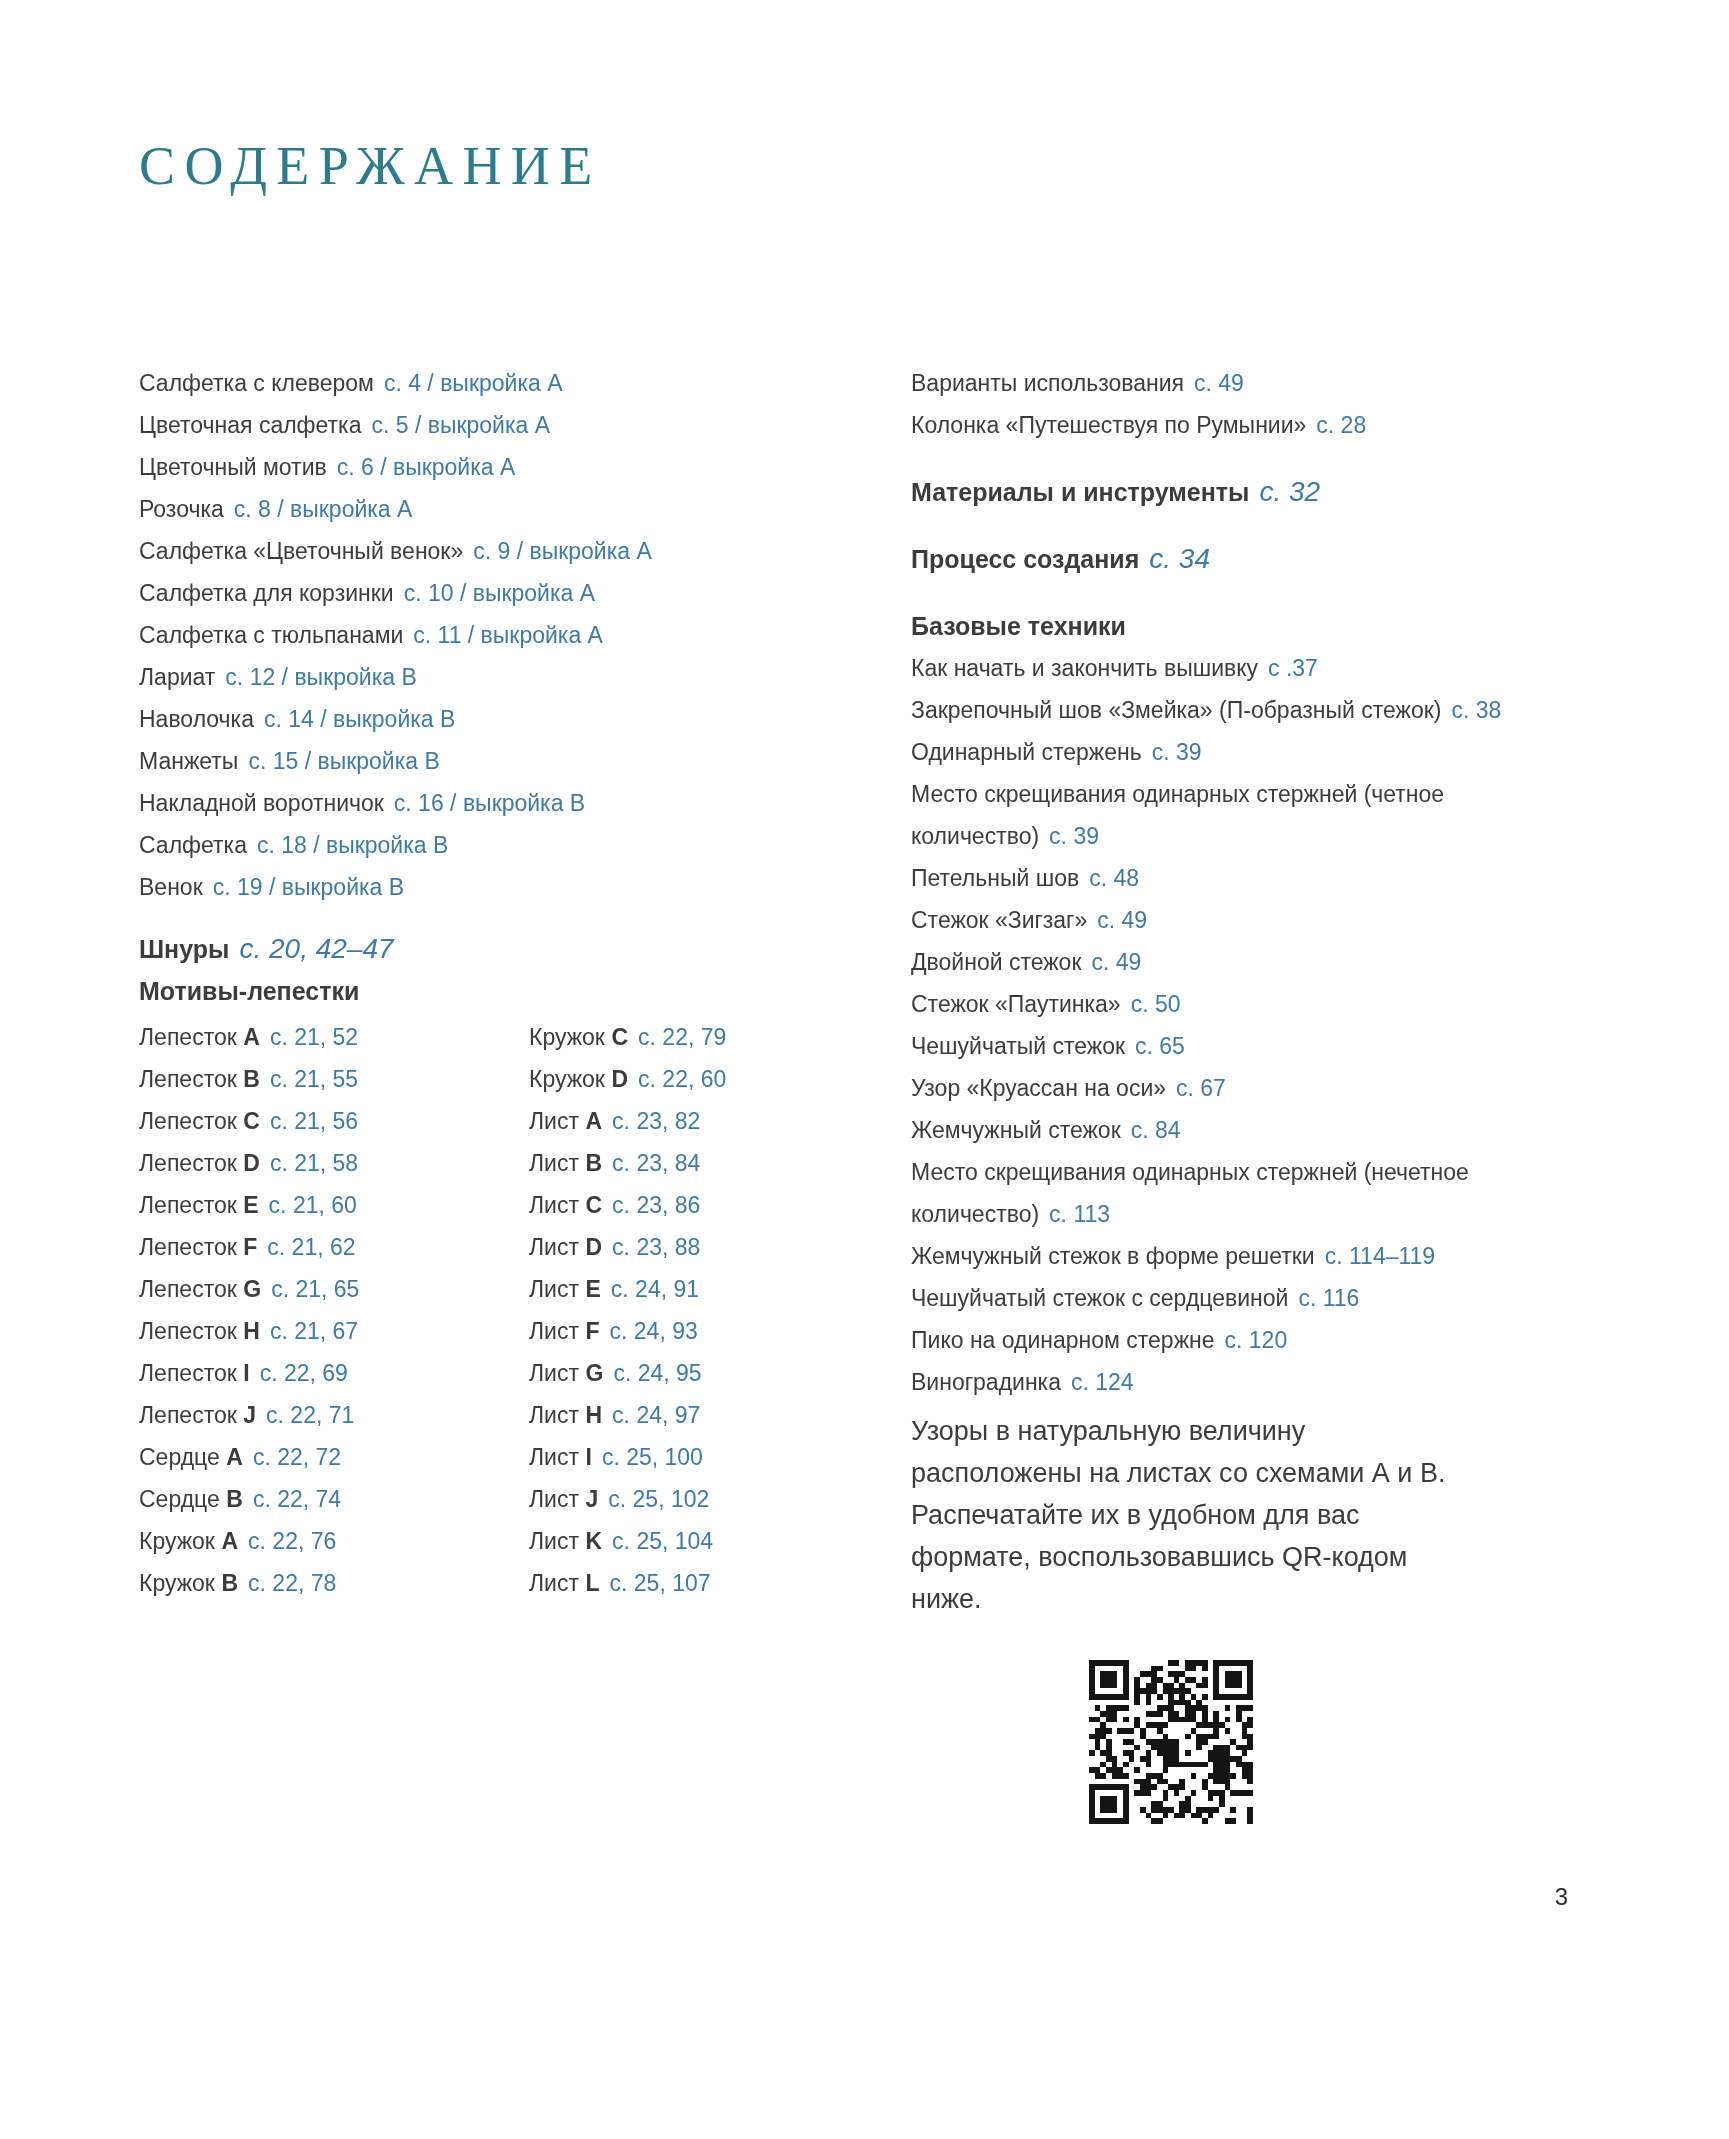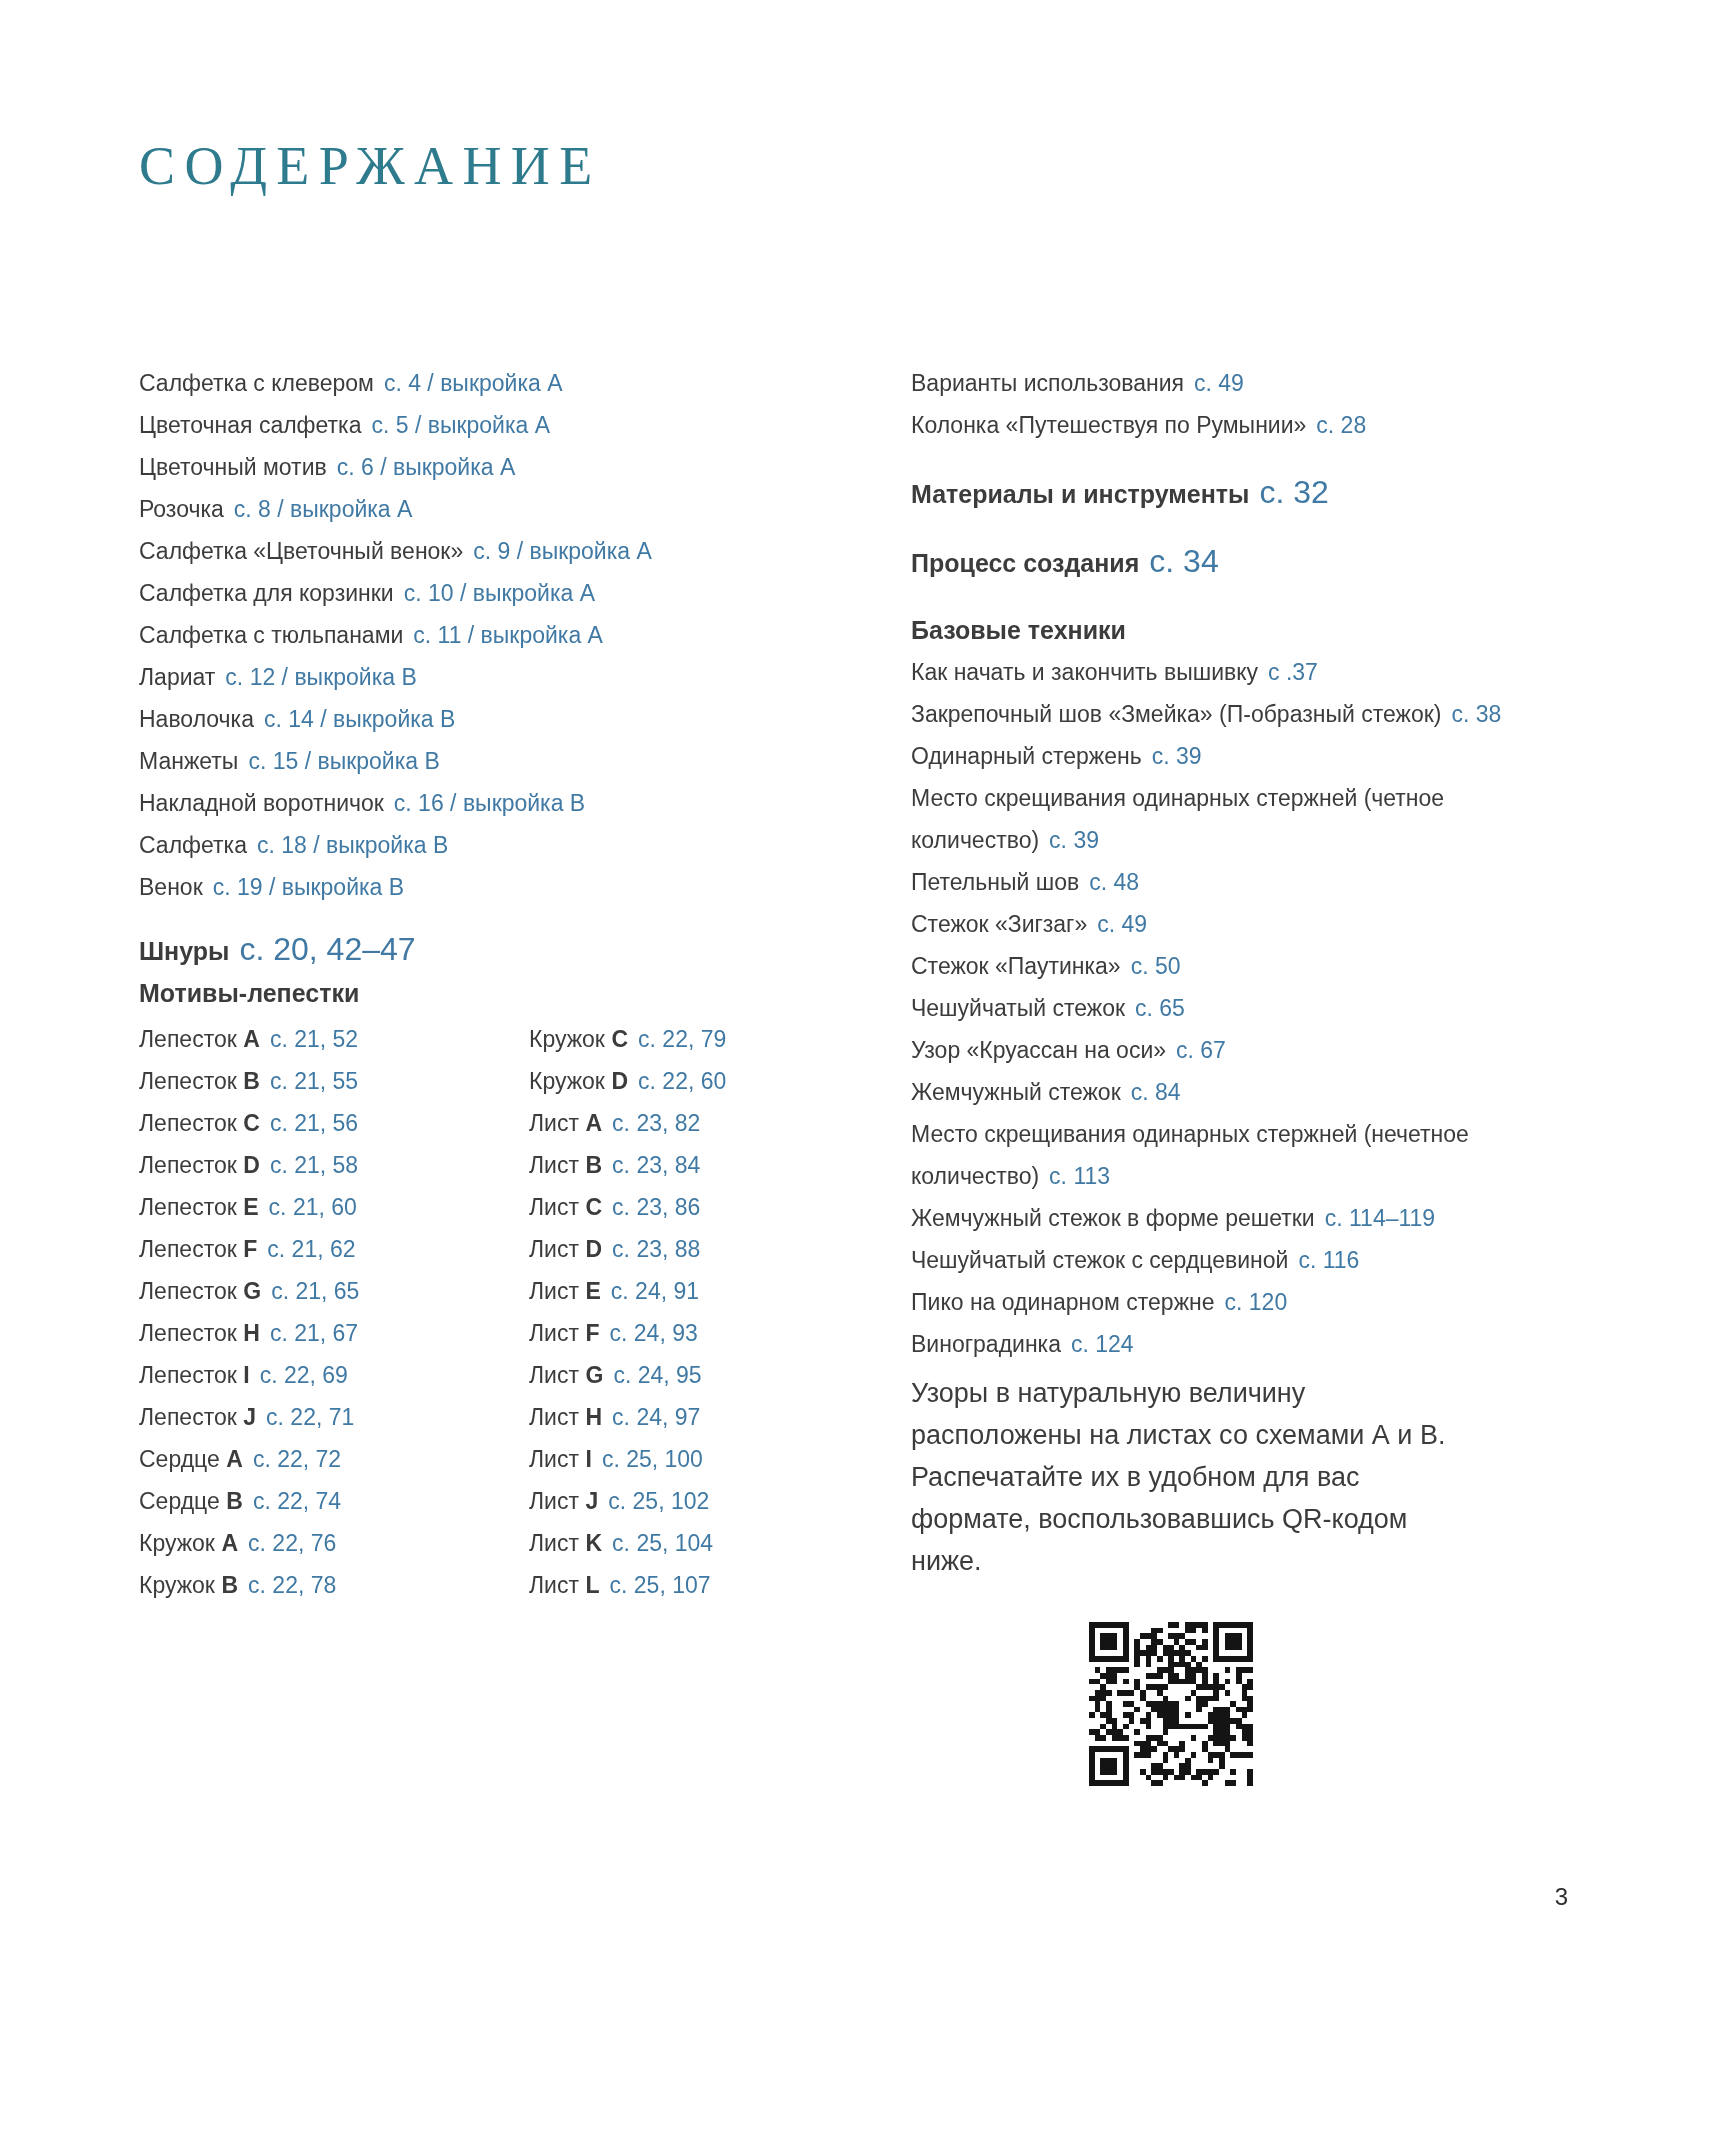--- a/index.html
+++ b/index.html
@@ -42,21 +42,21 @@
     color: var(--accent, #4079a4);
     margin-left: 10px;
     text-decoration: none;
     white-space: nowrap;
   }
   .section-heading {
     font-size: 25px;
     font-weight: bold;
     line-height: 42px;
   }
-  .section-heading .ref { font-size: 32px; font-weight: normal; }
+  .section-heading .ref { font-size: 28px; font-weight: normal; font-style: italic; }
   .heading-cords   { margin-top: 20px; }
   .heading-motifs  { }
   .motifs { display: flex; margin-top: 4px; }
   .motif-col1 { width: 390px; flex: none; }
   .motif-col2 { flex: none; }
   .motif-letter { font-weight: bold; margin-left: 6.5px; }
 
   .heading-materials, .heading-process, .heading-basics { margin-top: 25px; }
   .basics-list { margin-top: 10px; }
   .note {
@@ -320,20 +320,23 @@
             </li>
 
             <li class="toc-item">
               <span>Петельный шов</span><span class="ref">с. 48</span>
             </li>
 
             <li class="toc-item">
               <span>Стежок «Зигзаг»</span><span class="ref">с. 49</span>
             </li>
 
+            <li class="toc-item">
+              <span>Двойной стежок</span><span class="ref">с. 49</span>
+            </li>
 
             <li class="toc-item">
               <span>Стежок «Паутинка»</span><span class="ref">с. 50</span>
             </li>
 
             <li class="toc-item">
               <span>Чешуйчатый стежок</span><span class="ref">с. 65</span>
             </li>
 
             <li class="toc-item">

